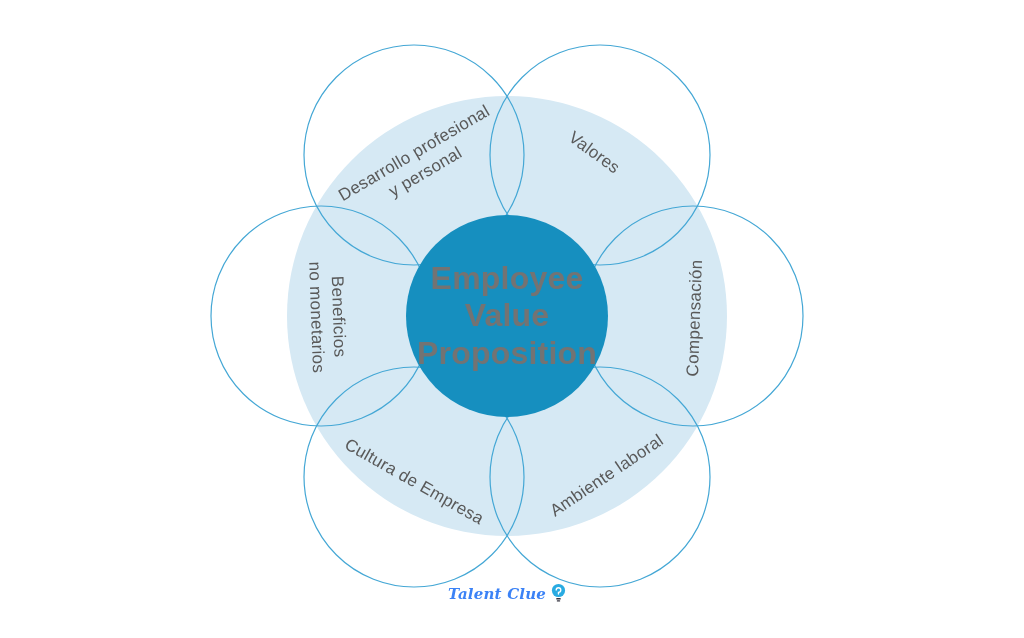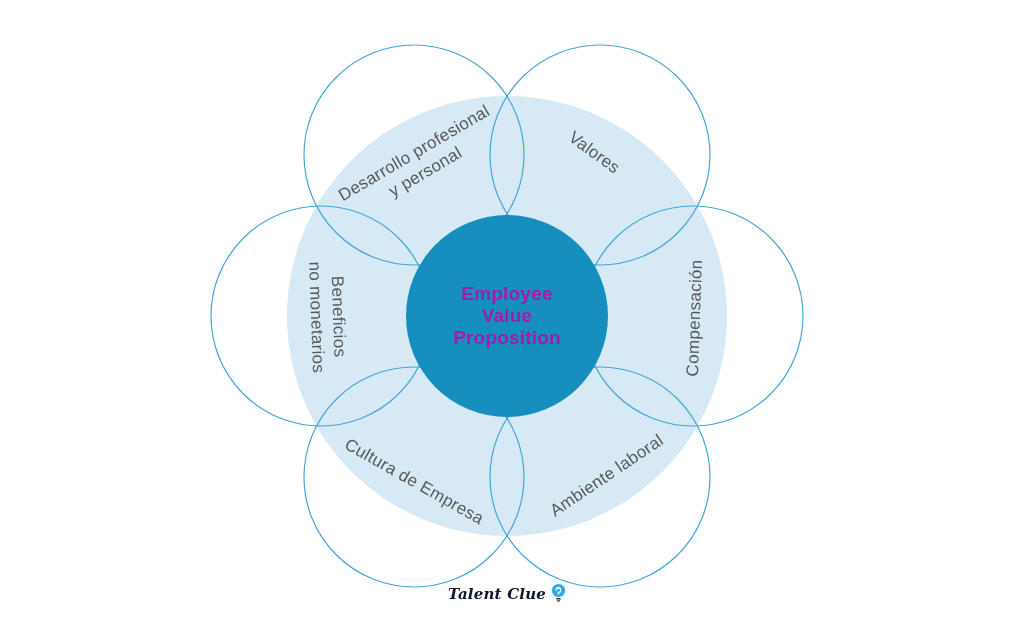--- a/index.html
+++ b/index.html
@@ -34,43 +34,43 @@
   #lbl-valores       { left: 594px; top: 153px; transform: translate(-50%,-50%) rotate(36deg); }
   #lbl-compensacion  { left: 695px; top: 318px; transform: translate(-50%,-50%) rotate(-88deg); }
   #lbl-ambiente      { left: 607px; top: 476px; transform: translate(-50%,-50%) rotate(-34deg); }
   #lbl-cultura       { left: 414px; top: 482px; transform: translate(-50%,-50%) rotate(29.5deg); }
   #lbl-beneficios    { left: 327px; top: 317px; transform: translate(-50%,-50%) rotate(88deg); }
   .center-title {
     position: absolute;
     left: 507px;
     top: 316px;
     transform: translate(-50%,-50%);
-    color: #a21caf;
-    font-size: 19px;
+    color: #737373;
+    font-size: 32px;
     font-weight: bold;
     line-height: 1.17;
     letter-spacing: 0.2px;
     text-align: center;
     white-space: pre-line;
   }
   .brand {
     position: absolute;
     left: 507px;
     top: 593px;
     transform: translate(-50%,-50%);
     display: flex;
     align-items: center;
     gap: 5px;
   }
   .brand-text {
     font-family: "DejaVu Serif", serif;
     font-style: italic;
     font-weight: bold;
     font-size: 15px;
-    color: #0f172a;
+    color: #3b82f6;
     letter-spacing: 0.2px;
   }
   .bulb-svg { display: block; }
 </style>
 </head>
 <body>
 
 <div class="stage">
 
   <svg class="diagram-svg" width="1024" height="638" viewBox="0 0 1024 638">

